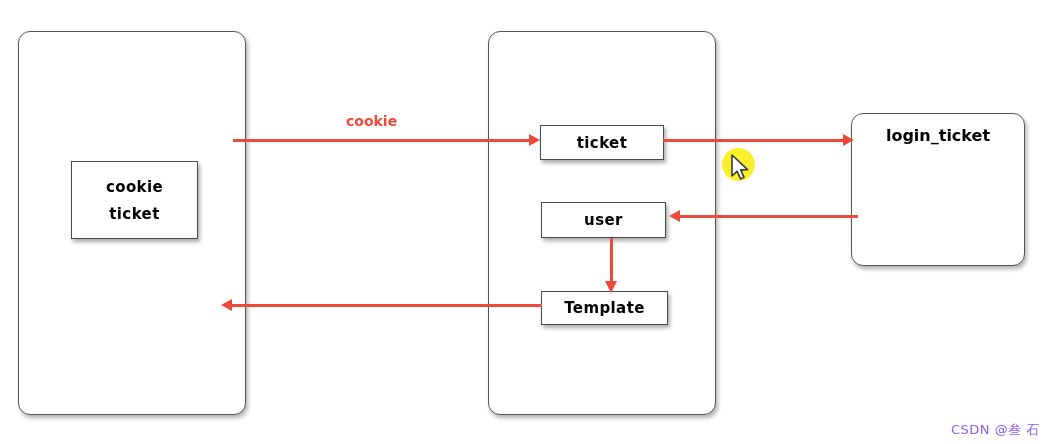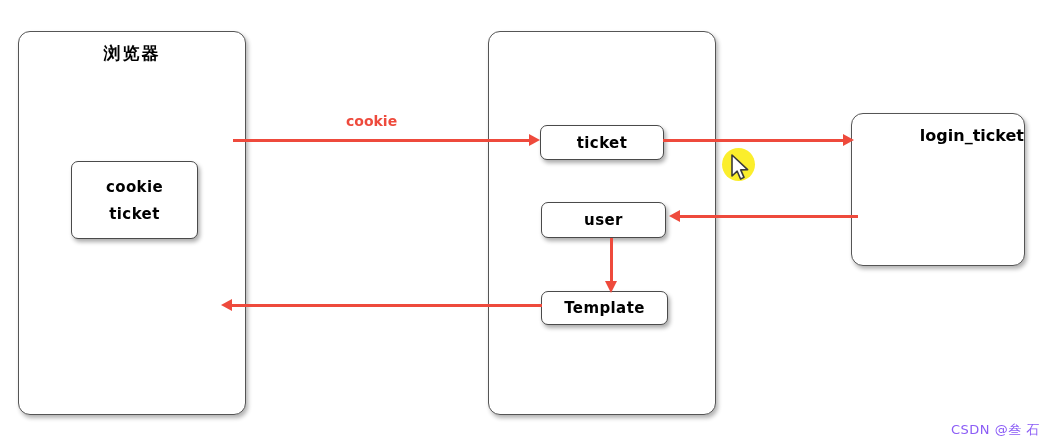--- a/index.html
+++ b/index.html
@@ -37,21 +37,21 @@
     font-weight: 600;
     color: #000000;
     letter-spacing: 2px;
   }
 
   
   .node-box {
     position: absolute;
     background: #ffffff;
     border: 1px solid #4a4a4a;
-    border-radius: 7px;
+    border-radius: 0;
     box-shadow: 2px 3px 4px rgba(0,0,0,0.33);
     box-sizing: border-box;
     display: flex;
     flex-direction: column;
     align-items: center;
     justify-content: center;
     font-family: "DejaVu Sans", "Liberation Sans", sans-serif;
     font-size: 15px;
     font-weight: 700;
     color: #000000;
@@ -60,21 +60,21 @@
   .node-box .line2 {
     margin-top: 9px;
   }
 
   
   .label-top {
     position: absolute;
     left: 0;
     right: 0;
     top: 12px;
-    text-align: right;
+    text-align: center;
     font-family: "DejaVu Sans", "Liberation Sans", sans-serif;
     font-size: 16px;
     font-weight: 700;
     color: #000000;
   }
 
   
   .h-line {
     position: absolute;
     height: 3px;
@@ -143,21 +143,20 @@
     letter-spacing: 0.5px;
   }
 </style>
 </head>
 <body>
 
 <div id="canvas">
 
   <div class="container-box" style="left:18px; top:31px; width:228px; height:384px;">
   </div>
-  <div class="container-title" style="left:18px; top:42px; width:228px;">浏览器</div>
 
   <div class="node-box" style="left:71px; top:161px; width:127px; height:78px;">
     <span>cookie</span>
     <span class="line2">ticket</span>
   </div>
 
   <div class="container-box" style="left:488px; top:31px; width:228px; height:384px;">
   </div>
 
   <div class="node-box" style="left:540px; top:125px; width:124px; height:35px;">

